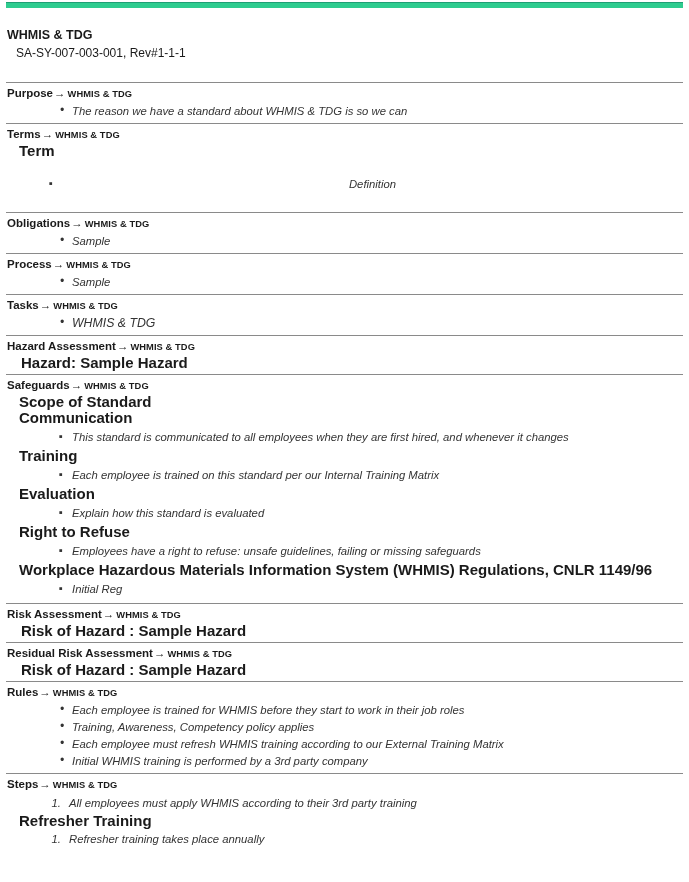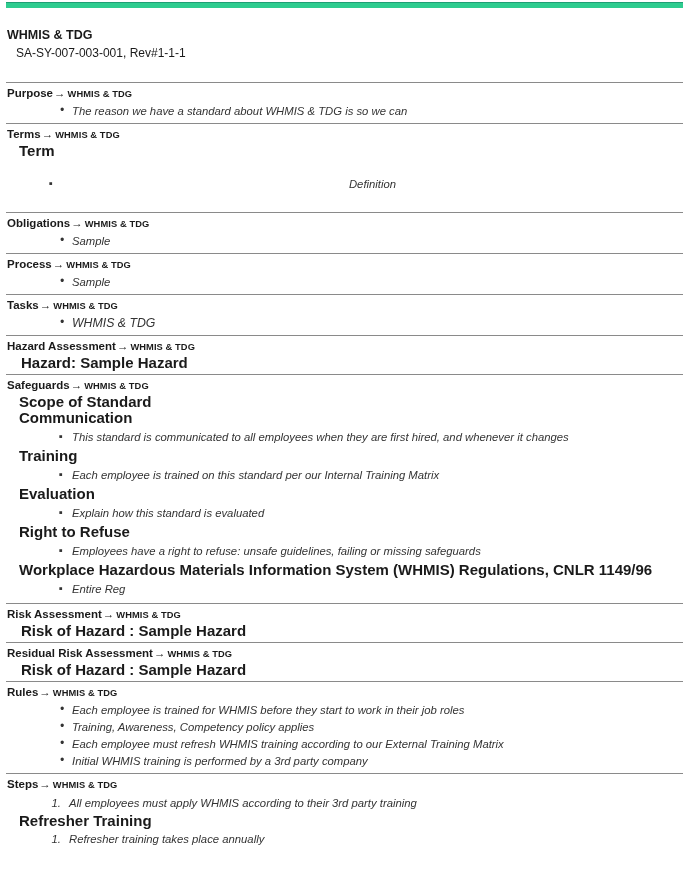--- a/index.html
+++ b/index.html
@@ -264,21 +264,21 @@
     <div>
       <div class="sub-head">Right to Refuse</div>
       <ul class="bul-square">
         <li>Employees have a right to refuse: unsafe guidelines, failing or missing safeguards</li>
       </ul>
     </div>
 
     <div>
       <div class="sub-head">Workplace Hazardous Materials Information System (WHMIS) Regulations, CNLR 1149/96</div>
       <ul class="bul-square">
-        <li>Entire Reg</li>
+        <li>Initial Reg</li>
       </ul>
     </div>
   </div>
 
   <div class="section sec-pad-bottom">
     <div class="section-head">
       <span>Risk Assessment</span><span class="arrow-icon">→</span><span class="head-context">WHMIS &amp; TDG</span>
     </div>
     <div class="sub-head wide">Risk of Hazard : Sample Hazard</div>
   </div>

